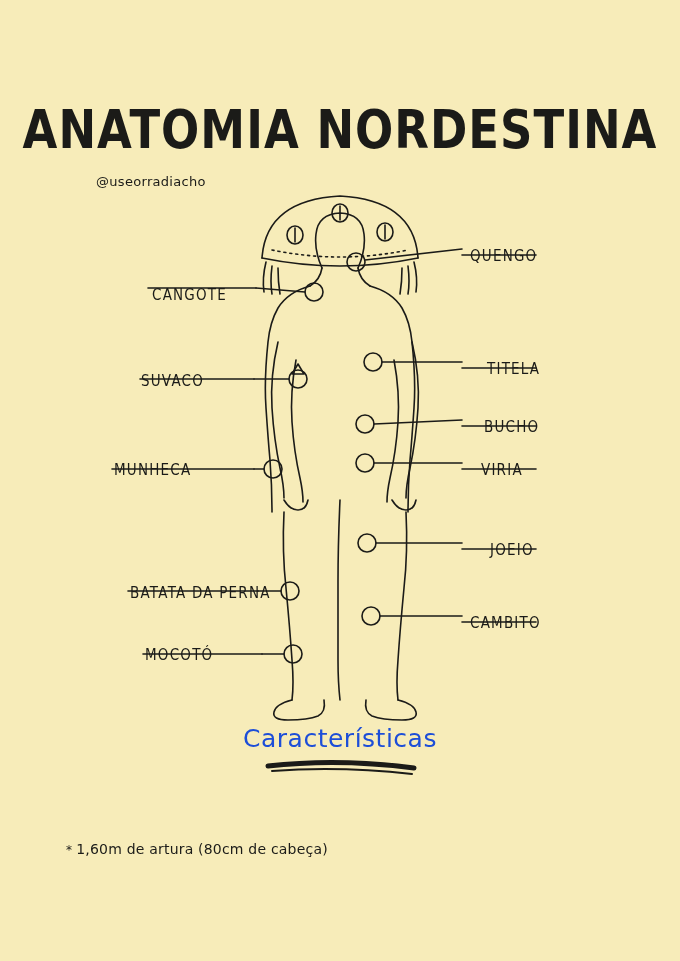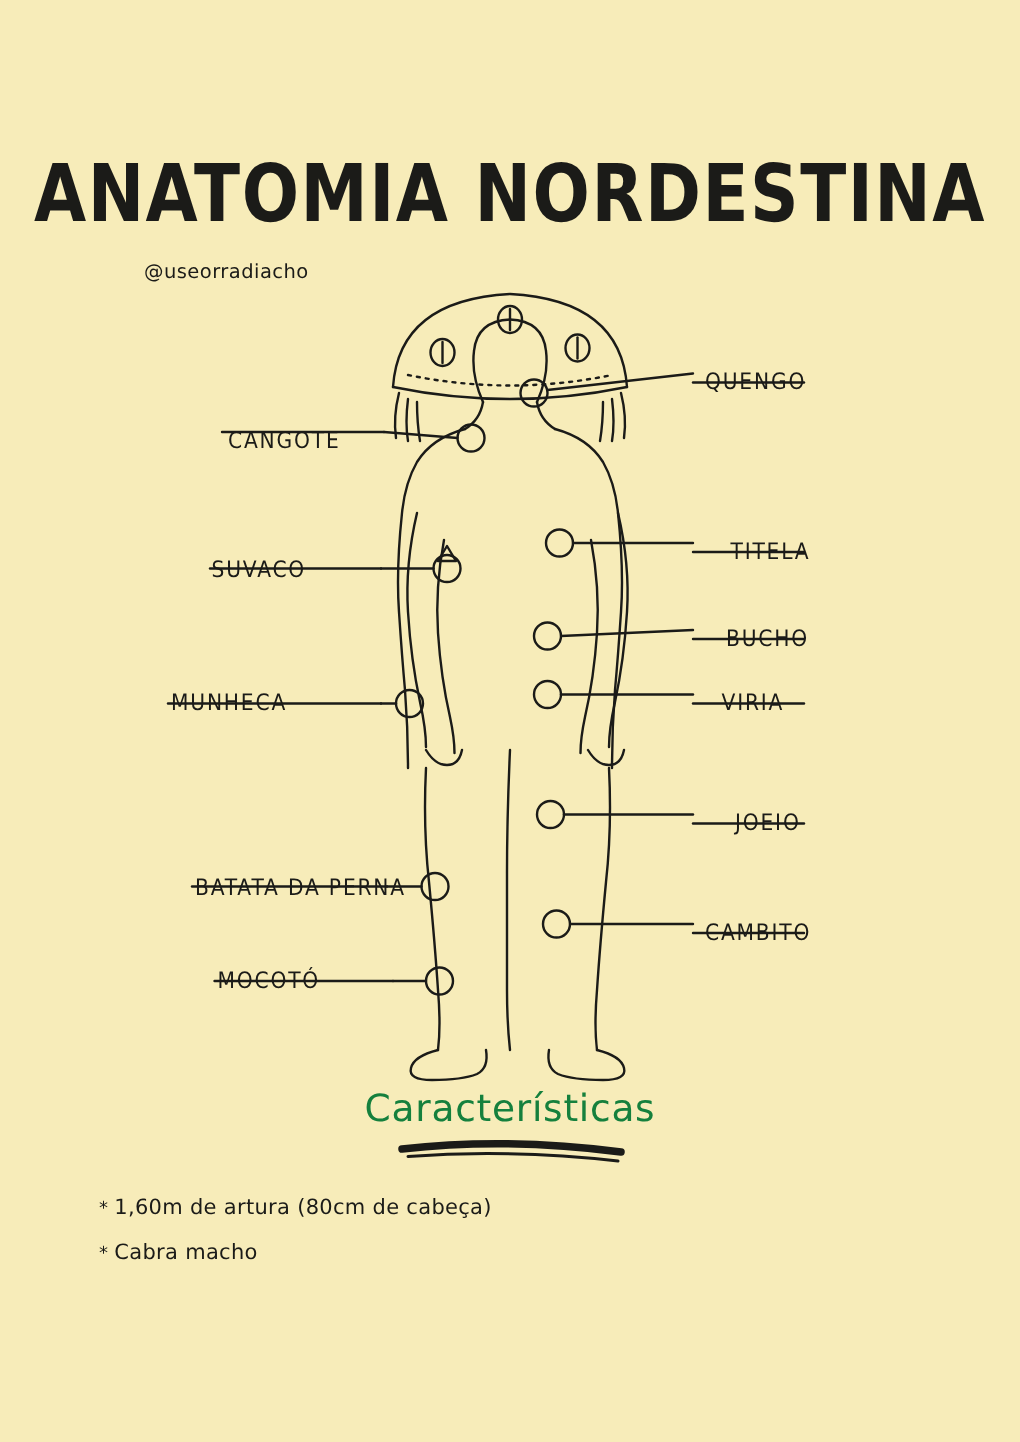--- a/index.html
+++ b/index.html
@@ -58,30 +58,31 @@
   }
   
   .charac-title {
     position: absolute;
     left: 0;
     top: 724px;
     width: 680px;
     text-align: center;
     font-family: "DejaVu Sans", sans-serif;
     font-size: 25px;
-    color: #15803d;
+    color: #1d4ed8;
     letter-spacing: 0.5px;
   }
   .charac-list {
     position: absolute;
     font-family: "DejaVu Sans", sans-serif;
     font-size: 14px;
     color: #1b1b18;
     line-height: 30px;
     letter-spacing: 0.2px;
+    margin-top: 44px;
   }
   .charac-list .item {
     white-space: nowrap;
   }
   .charac-list .item .star {
     font-size: 12px;
     margin-right: 4px;
   }
   .col-left { left: 66px; top: 790px; }
   .col-right { left: 352px; top: 790px; }
@@ -202,19 +203,16 @@
   <div class="label" style="left:130px; top:585px;">BATATA DA PERNA</div>
   <div class="label" style="left:470px; top:615px;">CAMBITO</div>
   <div class="label" style="left:145px; top:647px;">MOCOTÓ</div>
 
   <div class="charac-title">Características</div>
 
   <div class="charac-list col-left">
     <div class="item">
       <span class="star">*</span><span>1,60m de artura (80cm de cabeça)</span>
     </div>
-    <div class="item">
-      <span class="star">*</span><span>Cabra macho</span>
-    </div>
   </div>
 
 
 </div>
 
 </body></html>

